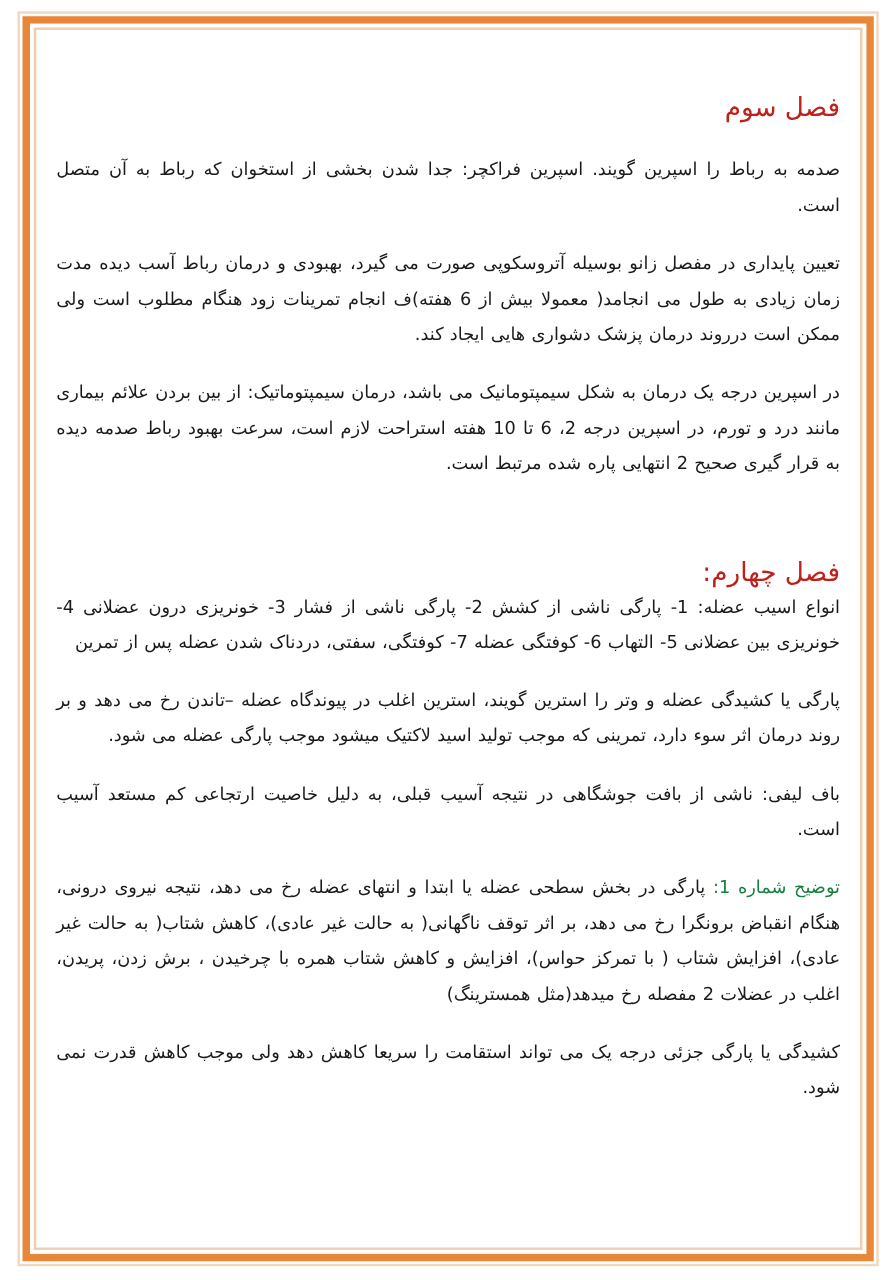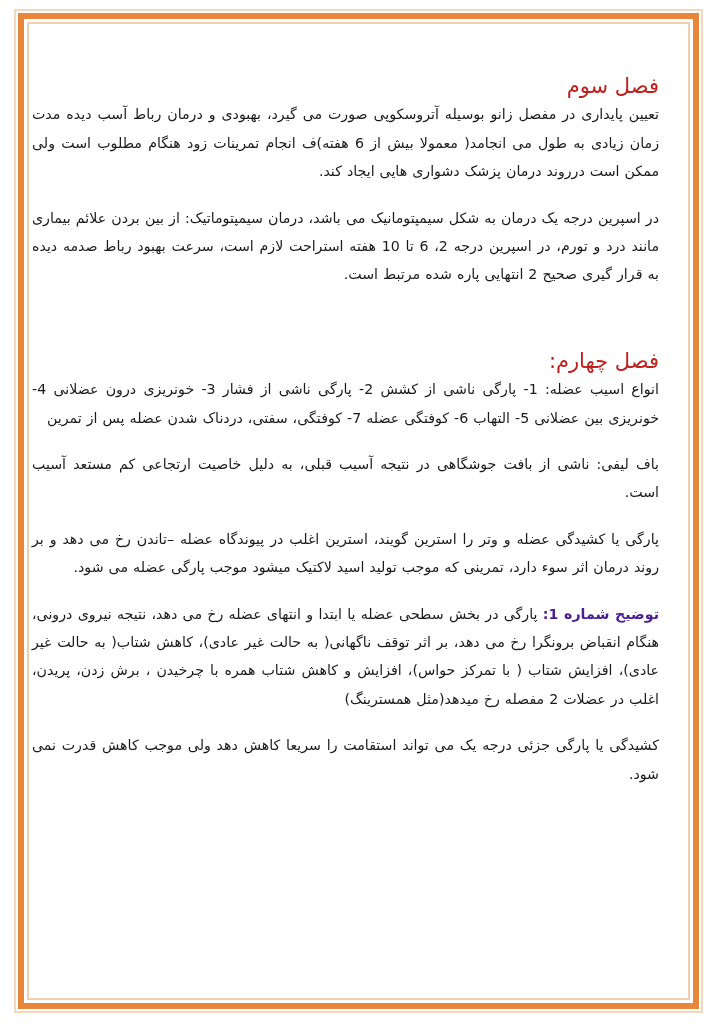--- a/index.html
+++ b/index.html
@@ -65,21 +65,21 @@
     right: 27px;
     bottom: 24px;
     border: 2px solid #f0cfb0;
     box-sizing: border-box;
     pointer-events: none;
   }
 
   
   .content {
     position: absolute;
-    left: 32px;
+    left: 45px;
     top: 34px;
     width: 627px;           
     height: 950px;
     box-sizing: border-box;
     direction: rtl;
     text-align: justify;
     text-align-last: right;
   }
 
   .chapter-heading {
@@ -103,55 +103,55 @@
     margin: 0 0 18px 0;
     direction: rtl;
     text-align: justify;
     text-align-last: right;
     word-spacing: 0.5px;
   }
 
   p.para.first-after-heading { margin-top: 22px; }
 
   .accent-label {
-    color: #4c1d95;
-    font-weight: bold;
+    color: #15803d;
   }
 </style>
 </head>
 <body>
 
 <div class="page">
 
   <div class="frame-outer"></div>
   <div class="frame-mid"></div>
   <div class="frame-gap"></div>
   <div class="frame-inner"></div>
 
   <div class="content">
 
     <div class="heading-one-wrap">
       <h1 class="chapter-heading">فصل سوم</h1>
     </div>
 
+    <p class="para first-after-heading">صدمه به رباط را اسپرین گویند. اسپرین فراکچر: جدا شدن بخشی از استخوان که رباط به آن متصل است.</p>
 
     <p class="para">تعیین پایداری در مفصل زانو بوسیله آتروسکوپی صورت می گیرد، بهبودی و درمان رباط آسب دیده مدت زمان زیادی به طول می انجامد( معمولا بیش از 6 هفته)ف انجام تمرینات زود هنگام مطلوب است ولی ممکن است درروند درمان پزشک دشواری هایی ایجاد کند.</p>
 
     <p class="para">در اسپرین درجه یک درمان به شکل سیمپتومانیک می باشد، درمان سیمپتوماتیک: از بین بردن علائم بیماری مانند درد و تورم، در اسپرین درجه 2، 6 تا 10 هفته استراحت لازم است، سرعت بهبود رباط صدمه دیده به قرار گیری صحیح 2 انتهایی پاره شده مرتبط است.</p>
 
 
     <div class="heading-two-wrap">
       <h1 class="chapter-heading">فصل چهارم:</h1>
     </div>
 
 
     <p class="para">انواع اسیب عضله: 1- پارگی ناشی از کشش 2- پارگی ناشی از فشار 3- خونریزی درون عضلانی 4- خونریزی بین عضلانی 5- التهاب 6- کوفتگی عضله 7- کوفتگی، سفتی، دردناک شدن عضله پس از تمرین</p>
 
+    <p class="para">پارگی یا کشیدگی عضله و وتر را استرین گویند، استرین اغلب در پیوندگاه عضله –تاندن رخ می دهد و بر روند درمان اثر سوء دارد، تمرینی که موجب تولید اسید لاکتیک میشود موجب پارگی عضله می شود.</p>
+
     <p class="para">باف لیفی: ناشی از بافت جوشگاهی در نتیجه آسیب قبلی، به دلیل خاصیت ارتجاعی کم مستعد آسیب است.</p>
-
-    <p class="para">پارگی یا کشیدگی عضله و وتر را استرین گویند، استرین اغلب در پیوندگاه عضله –تاندن رخ می دهد و بر روند درمان اثر سوء دارد، تمرینی که موجب تولید اسید لاکتیک میشود موجب پارگی عضله می شود.</p>
 
     <p class="para"><span class="accent-label">توضیح شماره 1:</span><span> پارگی در بخش سطحی عضله یا ابتدا و انتهای عضله رخ می دهد، نتیجه نیروی درونی، هنگام انقباض برونگرا رخ می دهد، بر اثر توقف ناگهانی( به حالت غیر عادی)، کاهش شتاب( به حالت غیر عادی)، افزایش شتاب ( با تمرکز حواس)، افزایش و کاهش شتاب همره با چرخیدن ، برش زدن، پریدن، اغلب در عضلات 2 مفصله رخ میدهد(مثل همسترینگ)</span></p>
 
     <p class="para">کشیدگی یا پارگی جزئی درجه یک می تواند استقامت را سریعا کاهش دهد ولی موجب کاهش قدرت نمی شود.</p>
 
   </div>
 </div>
 
 </body></html>

